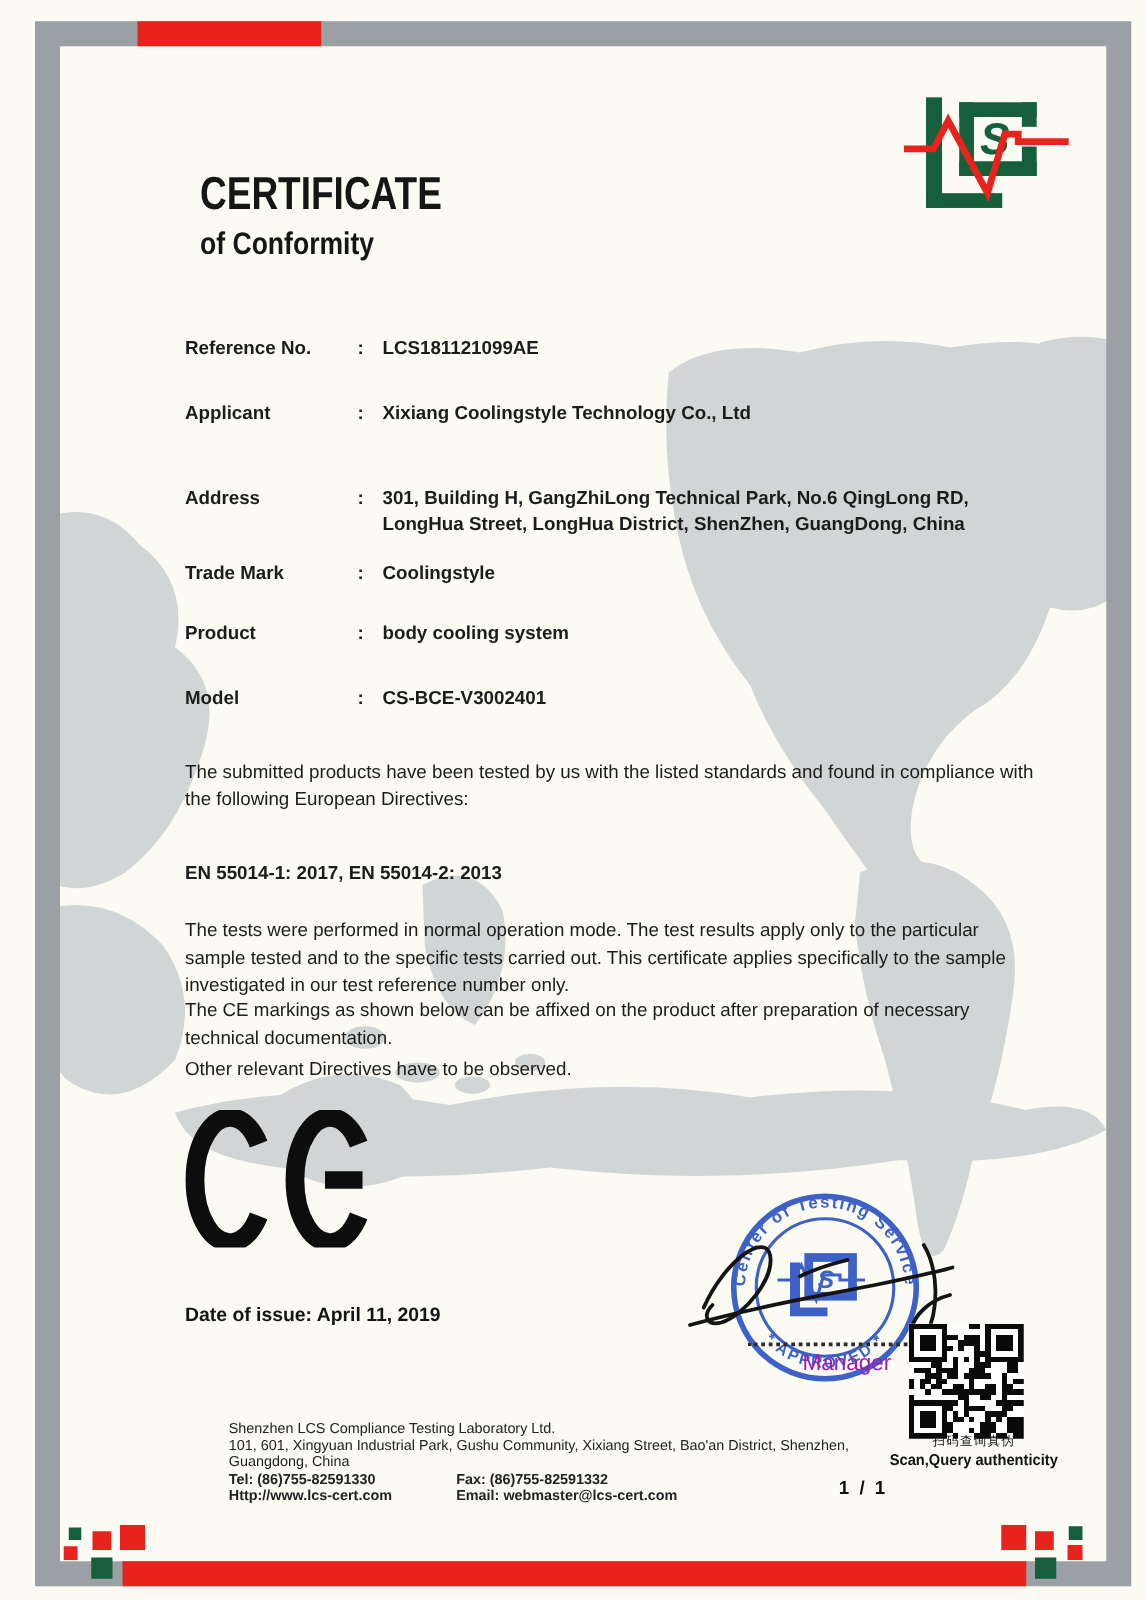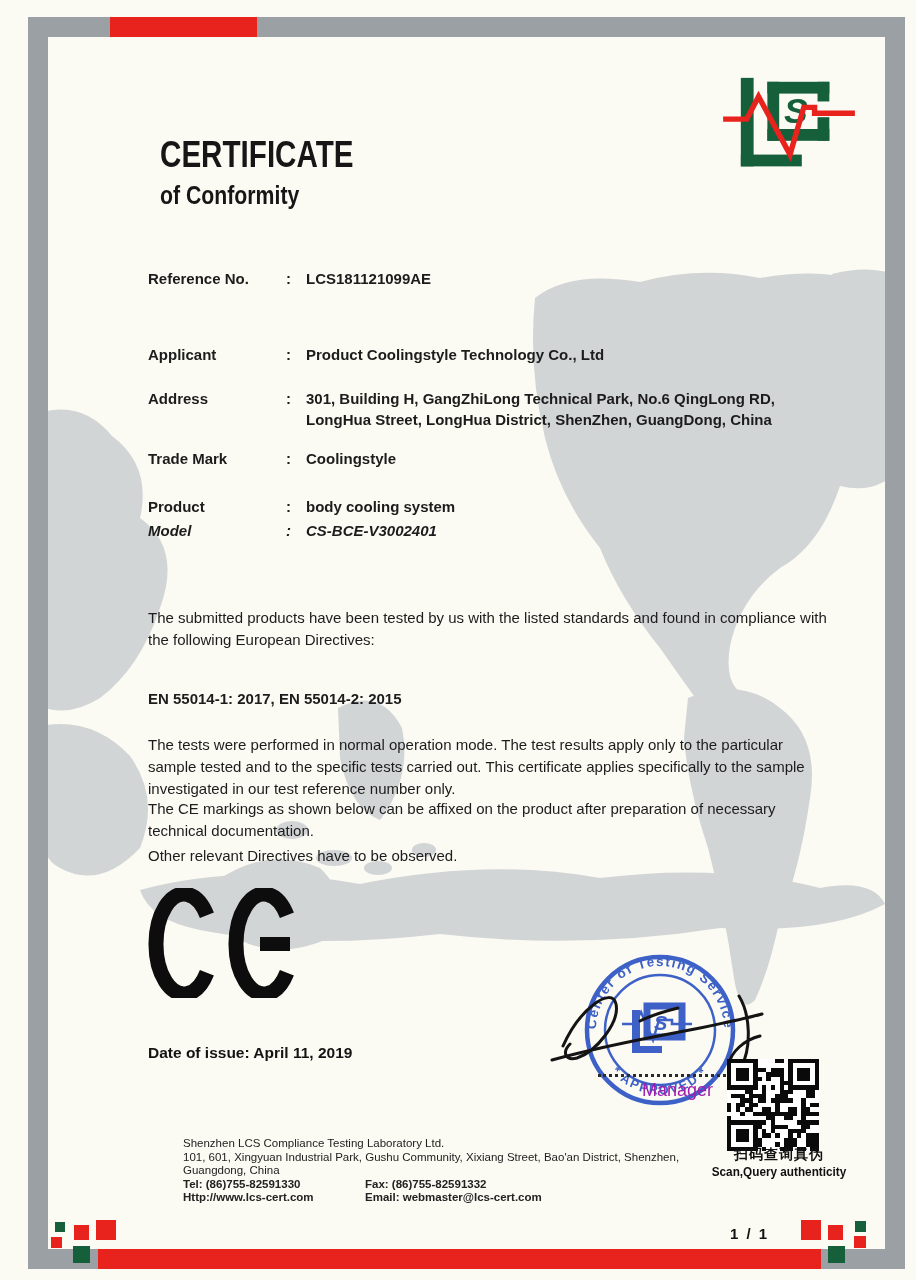--- a/index.html
+++ b/index.html
@@ -39,23 +39,23 @@
   .ce{left:146px;top:888px;width:160px;height:110px;z-index:3;}
   .date{left:148px;top:1044px;font-size:15.5px;font-weight:bold;color:#141414;z-index:3;}
   
   .stamp{left:582px;top:952px;width:156px;height:156px;z-index:5;opacity:.92;}
   .sig{left:548px;top:975px;width:230px;height:110px;z-index:6;}
   .dotline{left:598px;top:1074px;width:146px;height:0;border-bottom:3.5px dotted #2b2b2b;z-index:5;}
   .manager{left:642px;top:1080px;font-size:18px;color:#a21caf;z-index:5;}
   
   .qrwrap{left:727px;top:1059px;width:92px;height:92px;background:#fff;z-index:6;}
   .qrcap{left:700px;top:1146px;width:158px;text-align:center;z-index:6;color:#111;}
-  .qrcap .zh{font-size:14px;font-weight:bold;letter-spacing:1px;}
+  .qrcap .zh{font-size:10px;font-weight:normal;letter-spacing:1px;}
   .qrcap .en{font-size:12.5px;font-weight:bold;margin-top:1px;transform:scaleX(.94);transform-origin:center top;}
-  .pagenum{left:730px;top:1182px;font-size:15px;font-weight:bold;letter-spacing:2px;color:#111;z-index:6;margin-top:43px;}
+  .pagenum{left:671px;top:1182px;font-size:15px;font-weight:bold;letter-spacing:2px;color:#111;z-index:6;}
   
   .footer{left:163px;top:1137px;font-size:11.5px;line-height:13.5px;color:#222;z-index:6;margin-left:20px;}
   .footer .cols{display:flex;font-weight:bold;}
   .footer .c1{width:182px;flex:0 0 182px;}
   svg text{font-family:"Liberation Sans","DejaVu Sans",sans-serif;}
 </style>
 </head>
 <body>
 
 <div class="page">
@@ -113,51 +113,51 @@
   </svg>
 
   <div class="abs title">CERTIFICATE</div>
   <div class="abs subtitle">of Conformity</div>
 
   <div class="abs frow" style="top:268px;">
     <span class="lab">Reference No.</span>
     <span class="col">:</span>
     <span class="val">LCS181121099AE</span>
   </div>
-  <div class="abs frow" style="top:320px;margin-top:24px;">
+  <div class="abs frow" style="top:320px;">
     <span class="lab">Applicant</span>
     <span class="col">:</span>
-    <span class="val">Product Coolingstyle Technology Co., Ltd</span>
+    <span class="val">Xixiang Coolingstyle Technology Co., Ltd</span>
   </div>
   <div class="abs frow" style="top:388px;">
     <span class="lab">Address</span>
     <span class="col">:</span>
     <span class="val">
       <div>301, Building H, GangZhiLong Technical Park, No.6 QingLong RD,</div>
       <div>LongHua Street, LongHua District, ShenZhen, GuangDong, China</div>
     </span>
   </div>
   <div class="abs frow" style="top:448px;">
     <span class="lab">Trade Mark</span>
     <span class="col">:</span>
     <span class="val">Coolingstyle</span>
   </div>
   <div class="abs frow" style="top:496px;justify-content:center;">
     <span class="lab">Product</span>
     <span class="col">:</span>
     <span class="val">body cooling system</span>
   </div>
-  <div class="abs frow" style="top:520px;font-style:italic;">
+  <div class="abs frow" style="top:548px;">
     <span class="lab">Model</span>
     <span class="col">:</span>
     <span class="val">CS-BCE-V3002401</span>
   </div>
 
   <div class="abs para" style="top:607px;width:680px;">The submitted products have been tested by us with the listed standards and found in compliance with the following European Directives:</div>
-  <div class="abs para bold" style="top:688px;width:680px;">EN 55014-1: 2017, EN 55014-2: 2015</div>
+  <div class="abs para bold" style="top:688px;width:680px;">EN 55014-1: 2017, EN 55014-2: 2013</div>
   <div class="abs para" style="top:734px;width:680px;">The tests were performed in normal operation mode. The test results apply only to the particular sample tested and to the specific tests carried out. This certificate applies specifically to the sample investigated in our test reference number only.</div>
   <div class="abs para" style="top:798px;width:655px;">The CE markings as shown below can be affixed on the product after preparation of necessary technical documentation.</div>
   <div class="abs para" style="top:845px;width:680px;">Other relevant Directives have to be observed.</div>
 
   <svg class="abs ce" viewBox="0 0 160 110">
     <g fill="none" stroke="#0d0d0d" stroke-width="15">
       <path d="M60.9,27.3 A28,50 0 1 0 60.9,84.7"></path>
       <path d="M140.9,27.3 A28,50 0 1 0 140.9,84.7"></path>
       <path d="M114,56 H144" stroke-width="14"></path>
     </g>

